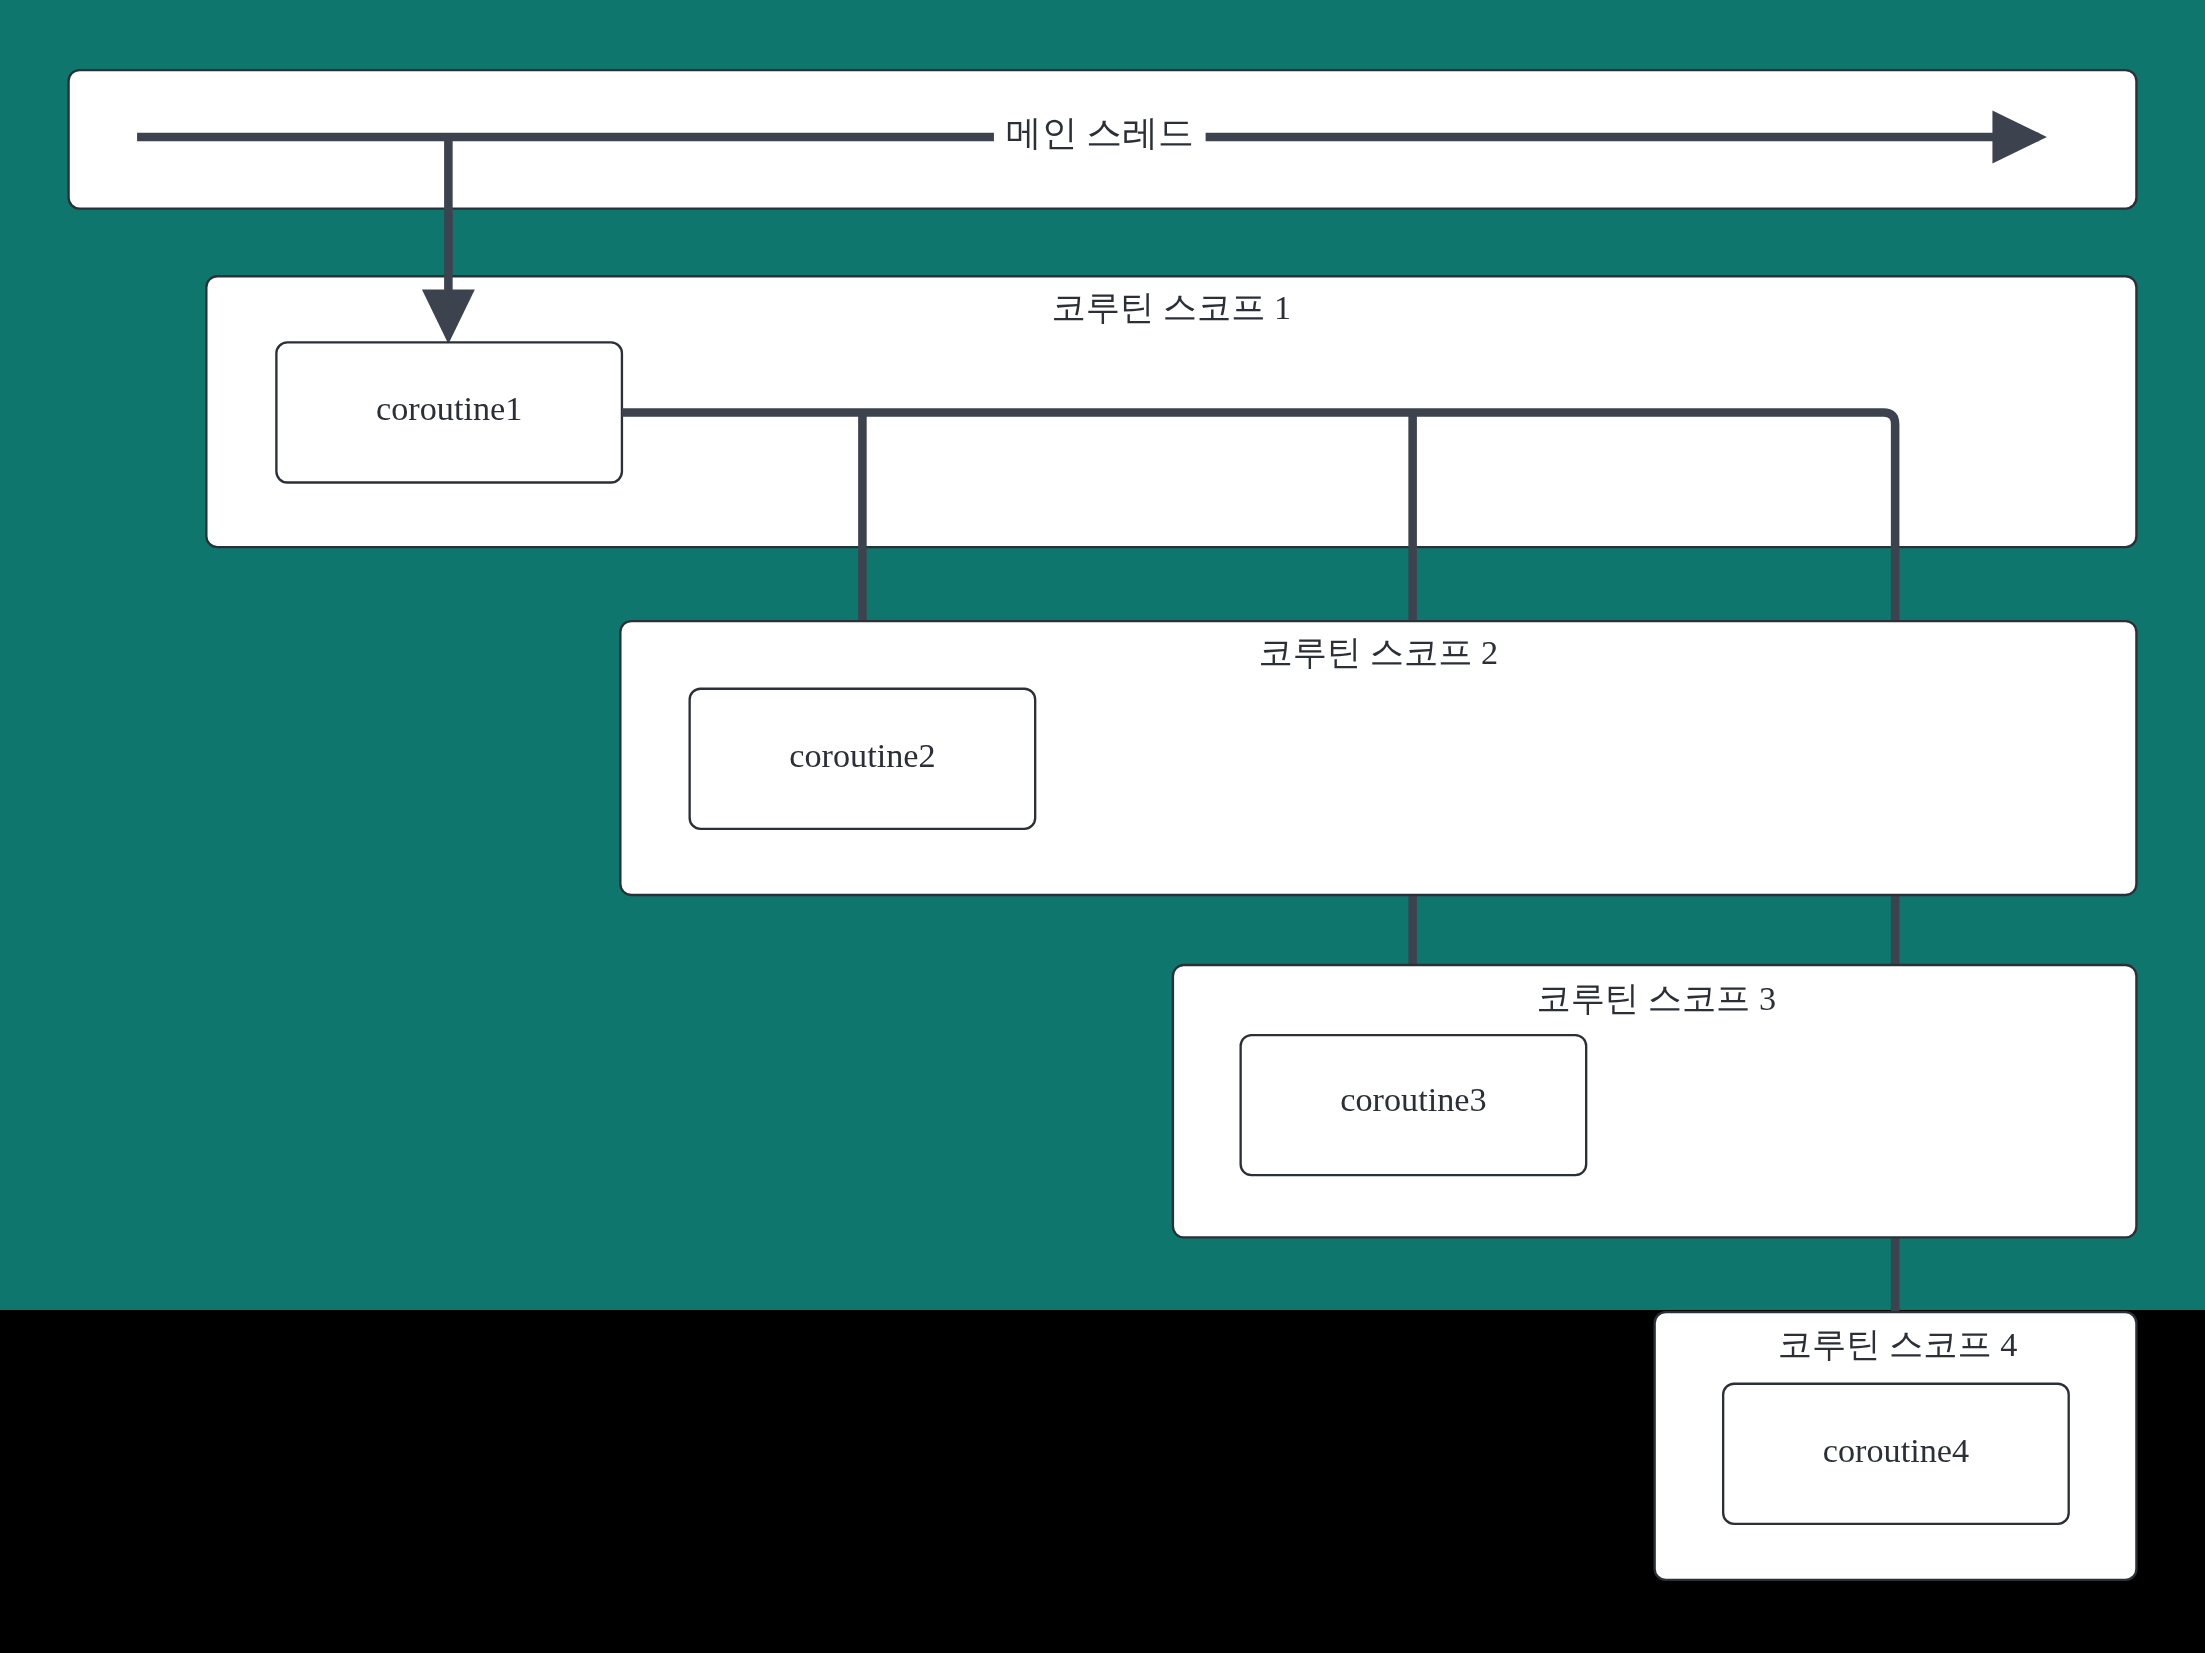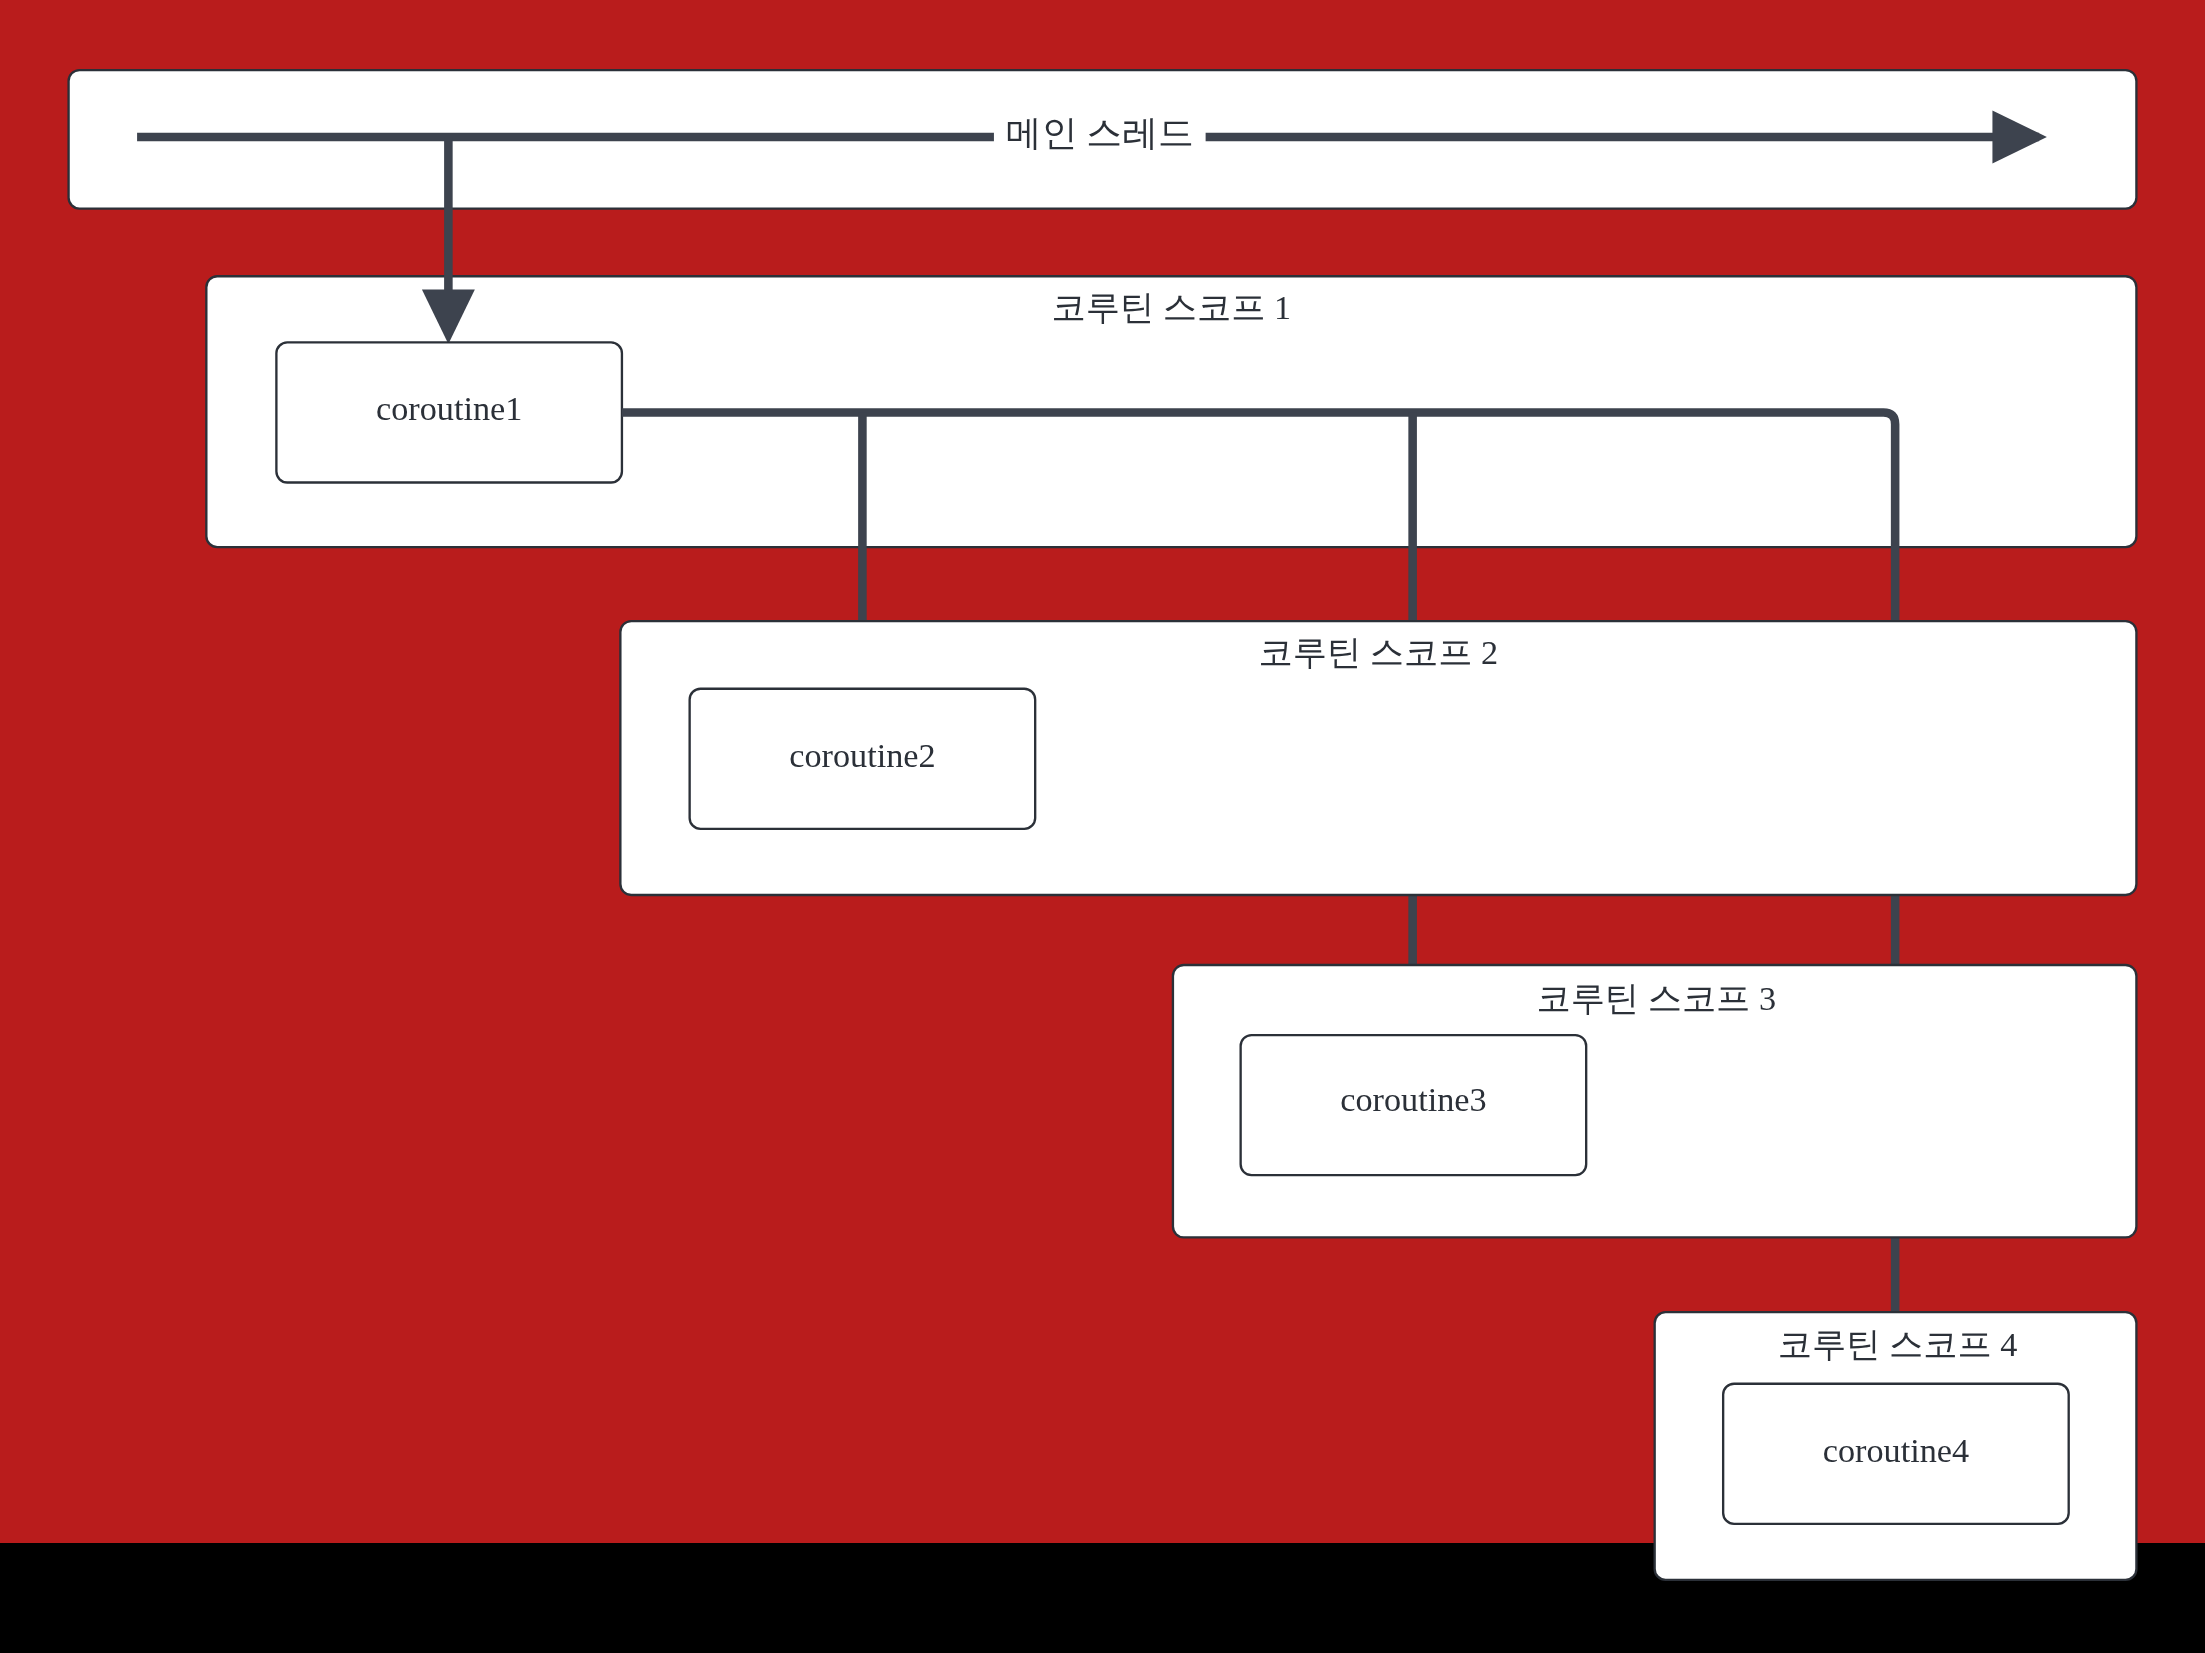--- a/index.html
+++ b/index.html
@@ -9,22 +9,22 @@
   }
   body {
     width: 2205px;
     height: 1653px;
     overflow: hidden;
     font-family: "Liberation Serif", "DejaVu Serif", serif;
   }
   #diagram-root {
     position: relative;
     width: 2205px;
-    height: 1543px;
-    background: #b91c1c;
+    height: 1310px;
+    background: #0f766e;
   }
   svg.canvas {
     position: absolute;
     top: 0;
     left: 0;
     width: 2205px;
     height: 1653px;
     display: block;
   }
   .scope-rect {

